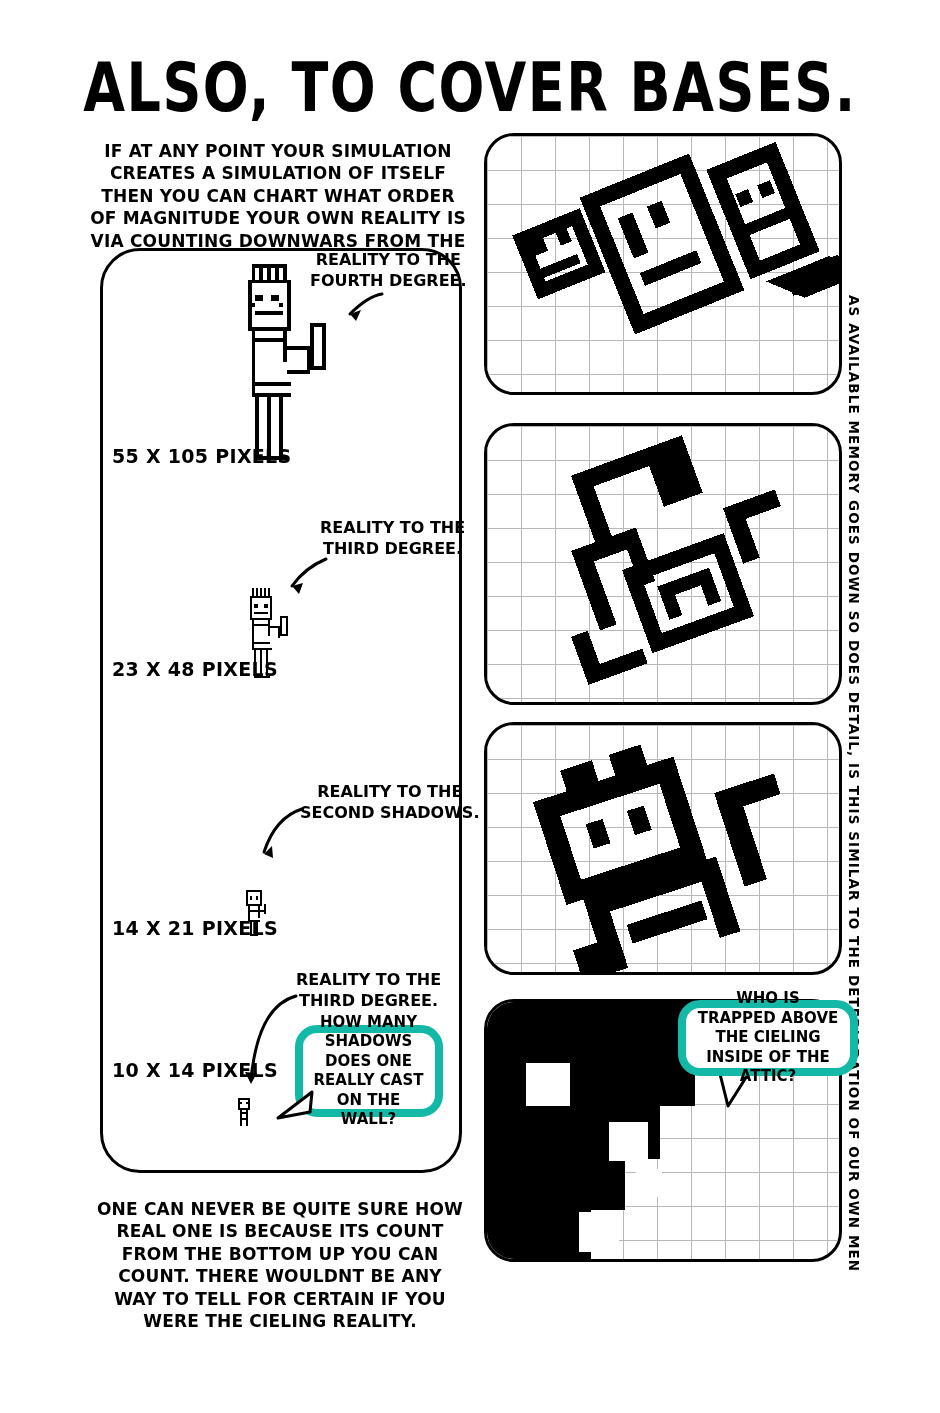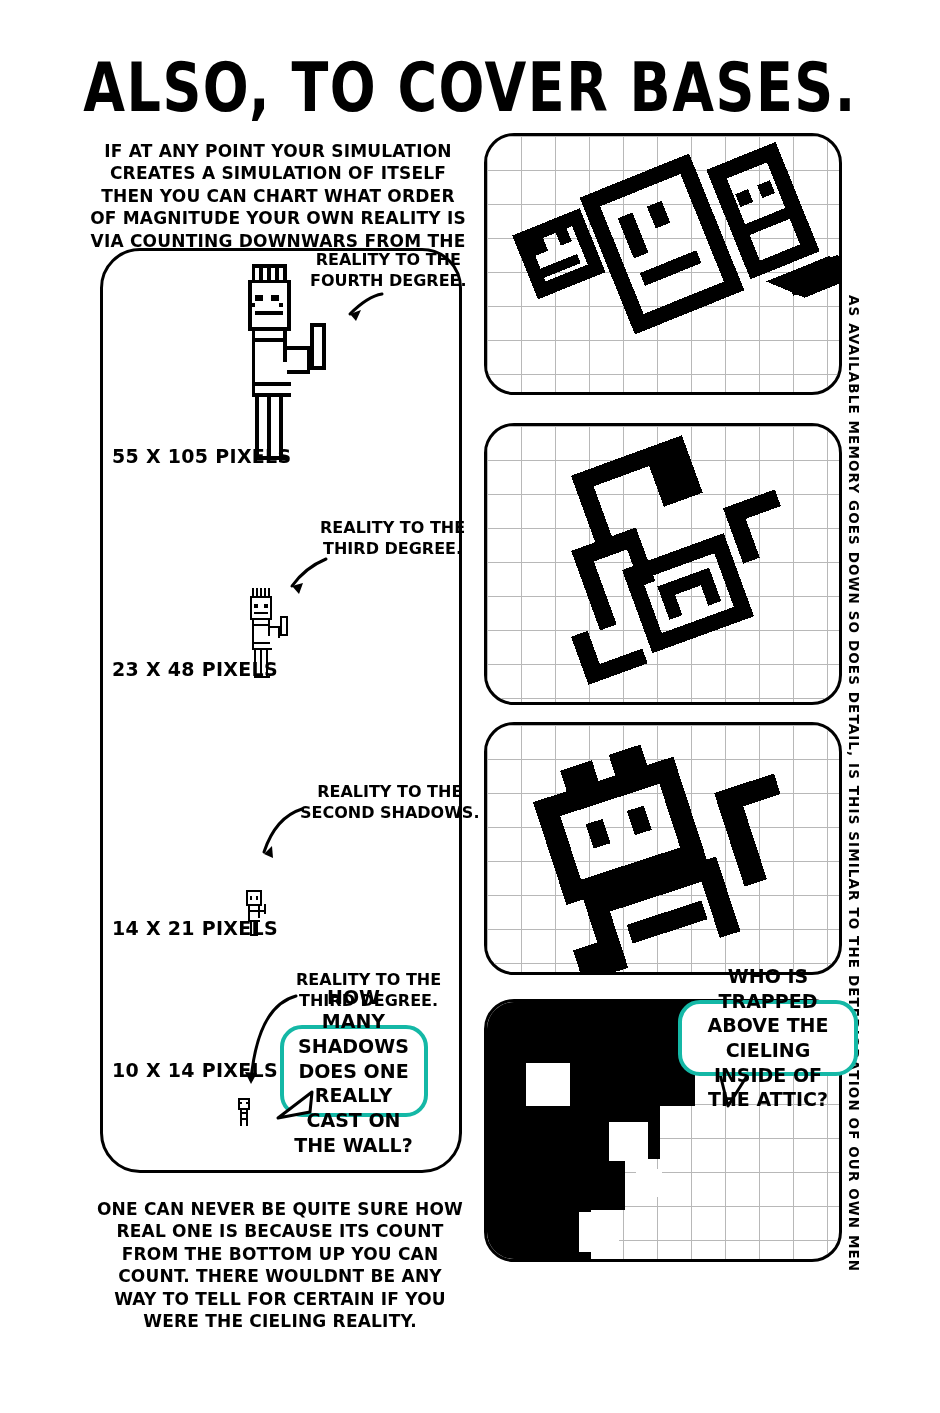--- a/index.html
+++ b/index.html
@@ -127,36 +127,36 @@
       linear-gradient(to right, #b8b8b8 1px, transparent 1px),
       linear-gradient(to bottom, #b8b8b8 1px, transparent 1px);
     background-size: 34px 34px;
   }
 
   .pixel-art { position: absolute; inset: 0; }
 
   
   .bubble {
     position: absolute;
-    border: 4px solid #14b8a6;
+    border: 8px solid #14b8a6;
     border-radius: 22px;
     background: #fff;
     box-sizing: border-box;
     text-align: center;
-    font-size: 19px;
+    font-size: 15px;
     font-weight: bold;
     line-height: 1.3;
     display: flex;
     align-items: center;
     justify-content: center;
     padding: 6px 10px;
   }
   #bubble-shadows {
     top: 1025px;
-    left: 280px;
+    left: 295px;
     width: 148px;
     height: 92px;
     z-index: 5;
     padding-left: 9px;
   }
   #bubble-attic {
     top: 1000px;
     left: 678px;
     width: 180px;
     height: 76px;

